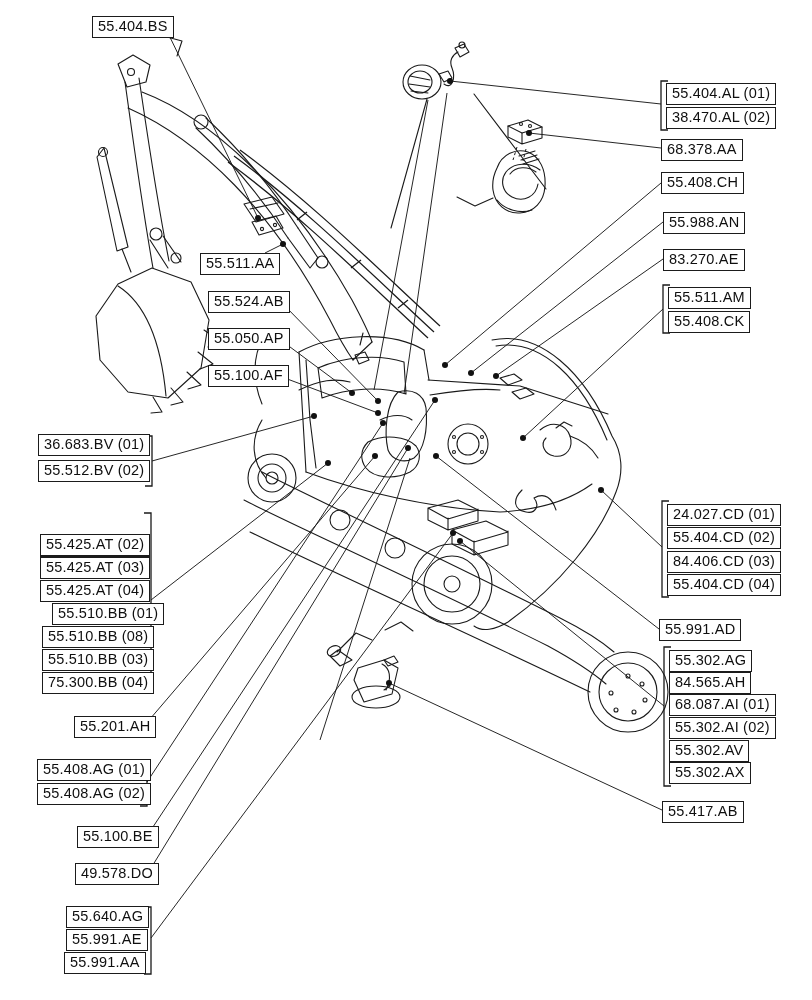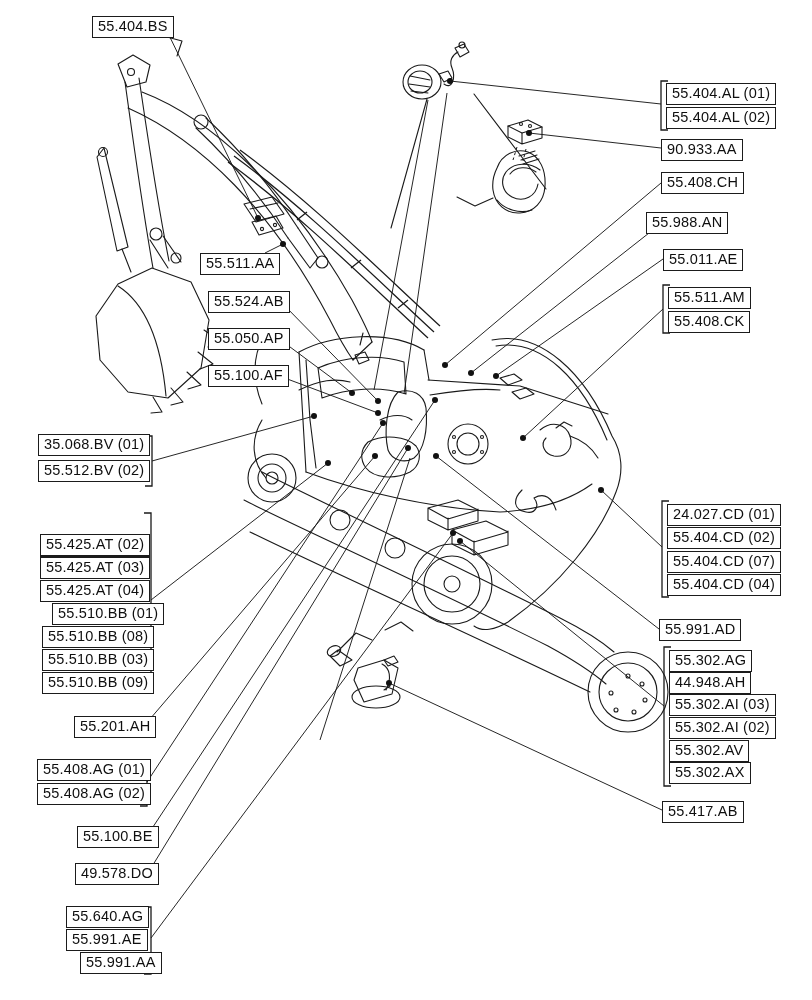--- a/index.html
+++ b/index.html
@@ -229,55 +229,55 @@
     <circle class="dot" cx="328" cy="463" r="3"></circle>
     <circle class="dot" cx="375" cy="456" r="3"></circle>
     <circle class="dot" cx="383" cy="423" r="3"></circle>
     <circle class="dot" cx="435" cy="400" r="3"></circle>
     <circle class="dot" cx="408" cy="448" r="3"></circle>
   </g>
 </svg>
 
   <div class="lbl" style="left:92px;top:16px">55.404.BS</div>
   <div class="lbl" style="left:666px;top:83px">55.404.AL (01)</div>
-  <div class="lbl" style="left:666px;top:107px">55.404.AL (02)</div>
-  <div class="lbl" style="left:661px;top:139px">90.933.AA</div>
+  <div class="lbl" style="left:666px;top:107px">38.470.AL (02)</div>
+  <div class="lbl" style="left:661px;top:139px">68.378.AA</div>
   <div class="lbl" style="left:661px;top:172px">55.408.CH</div>
-  <div class="lbl" style="left:646px;top:212px">55.988.AN</div>
-  <div class="lbl" style="left:663px;top:249px">55.011.AE</div>
+  <div class="lbl" style="left:663px;top:212px">55.988.AN</div>
+  <div class="lbl" style="left:663px;top:249px">83.270.AE</div>
   <div class="lbl" style="left:668px;top:287px">55.511.AM</div>
   <div class="lbl" style="left:668px;top:311px">55.408.CK</div>
   <div class="lbl" style="left:200px;top:253px">55.511.AA</div>
   <div class="lbl" style="left:208px;top:291px">55.524.AB</div>
   <div class="lbl" style="left:208px;top:328px">55.050.AP</div>
   <div class="lbl" style="left:208px;top:365px">55.100.AF</div>
-  <div class="lbl" style="left:38px;top:434px">35.068.BV (01)</div>
+  <div class="lbl" style="left:38px;top:434px">36.683.BV (01)</div>
   <div class="lbl" style="left:38px;top:460px">55.512.BV (02)</div>
   <div class="lbl" style="left:40px;top:535px">55.425.AT (01)</div>
   <div class="lbl" style="left:40px;top:534px">55.425.AT (02)</div>
   <div class="lbl" style="left:40px;top:557px">55.425.AT (03)</div>
   <div class="lbl" style="left:40px;top:580px">55.425.AT (04)</div>
   <div class="lbl" style="left:52px;top:603px">55.510.BB (01)</div>
   <div class="lbl" style="left:42px;top:626px">55.510.BB (08)</div>
   <div class="lbl" style="left:42px;top:649px">55.510.BB (03)</div>
-  <div class="lbl" style="left:42px;top:672px">55.510.BB (09)</div>
+  <div class="lbl" style="left:42px;top:672px">75.300.BB (04)</div>
   <div class="lbl" style="left:74px;top:716px">55.201.AH</div>
   <div class="lbl" style="left:37px;top:759px">55.408.AG (01)</div>
   <div class="lbl" style="left:37px;top:783px">55.408.AG (02)</div>
   <div class="lbl" style="left:77px;top:826px">55.100.BE</div>
   <div class="lbl" style="left:75px;top:863px">49.578.DO</div>
   <div class="lbl" style="left:66px;top:906px">55.640.AG</div>
   <div class="lbl" style="left:66px;top:929px">55.991.AE</div>
-  <div class="lbl" style="left:80px;top:952px">55.991.AA</div>
+  <div class="lbl" style="left:64px;top:952px">55.991.AA</div>
   <div class="lbl" style="left:667px;top:504px">24.027.CD (01)</div>
   <div class="lbl" style="left:667px;top:527px">55.404.CD (02)</div>
-  <div class="lbl" style="left:667px;top:551px">55.404.CD (07)</div>
+  <div class="lbl" style="left:667px;top:551px">84.406.CD (03)</div>
   <div class="lbl" style="left:667px;top:574px">55.404.CD (04)</div>
   <div class="lbl" style="left:659px;top:619px">55.991.AD</div>
   <div class="lbl" style="left:669px;top:650px">55.302.AG</div>
-  <div class="lbl" style="left:669px;top:672px">44.948.AH</div>
-  <div class="lbl" style="left:669px;top:694px">55.302.AI (03)</div>
+  <div class="lbl" style="left:669px;top:672px">84.565.AH</div>
+  <div class="lbl" style="left:669px;top:694px">68.087.AI (01)</div>
   <div class="lbl" style="left:669px;top:717px">55.302.AI (02)</div>
   <div class="lbl" style="left:669px;top:740px">55.302.AV</div>
   <div class="lbl" style="left:669px;top:762px">55.302.AX</div>
   <div class="lbl" style="left:662px;top:801px">55.417.AB</div>
 
 </div>
 
 </body></html>

